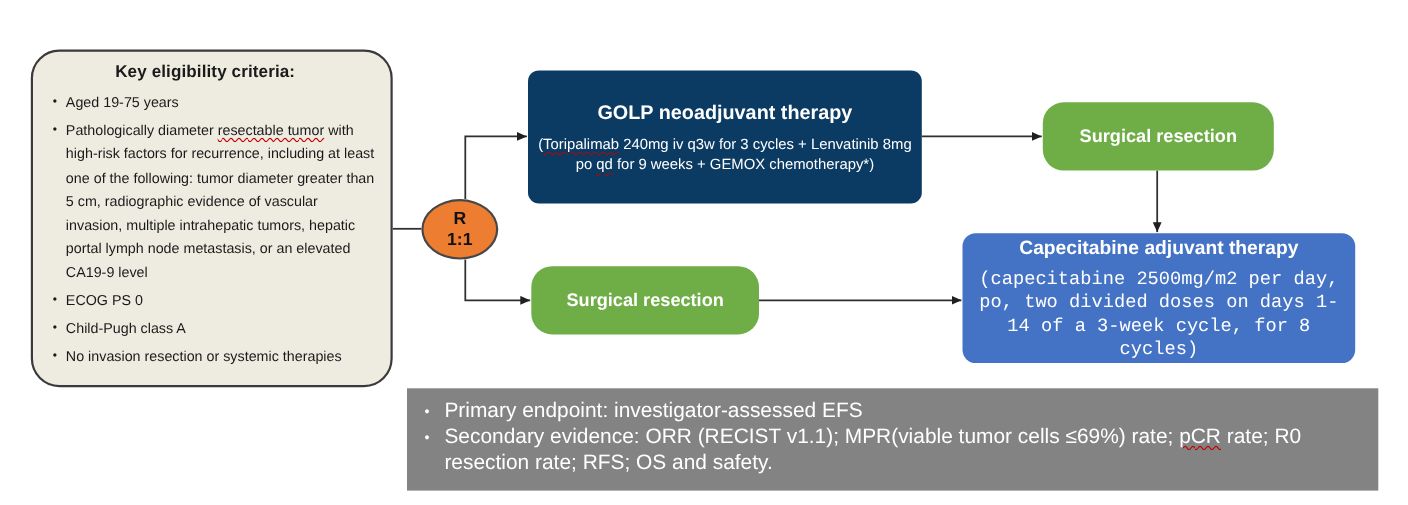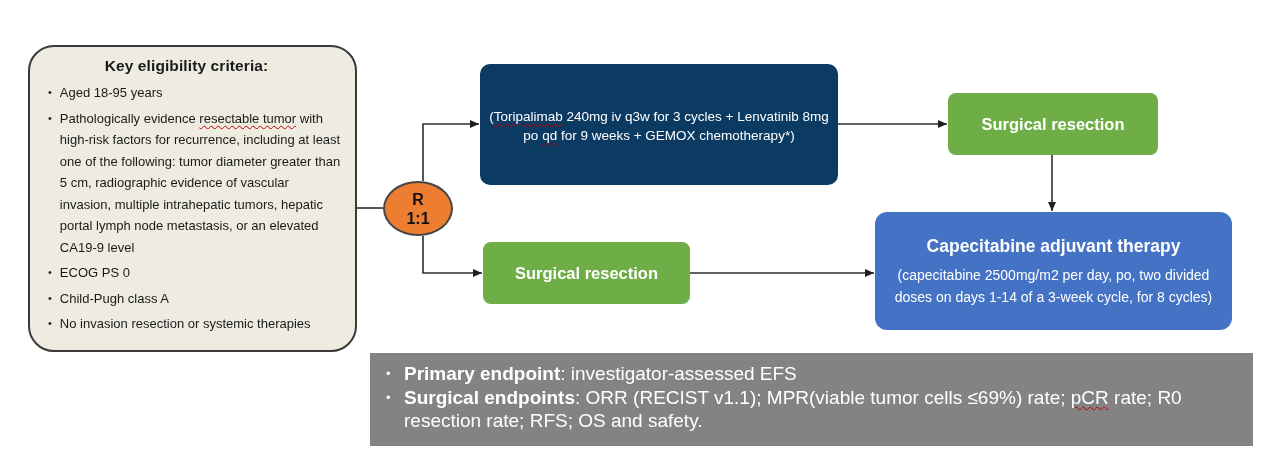--- a/index.html
+++ b/index.html
@@ -33,40 +33,40 @@
         line-height:19px; color:#111;}
 
   
   .neo{left:480px; top:64px; width:358px; height:121px; background:var(--c-navy); border-radius:10px;
        color:var(--c-white); display:flex; flex-direction:column; align-items:center;
        justify-content:center; text-align:center; padding:2px 8px 0 8px;}
   .neo-title{font-size:18px; font-weight:700; margin-bottom:8px;}
   .neo-sub{font-size:13.5px; line-height:19px;}
 
   
-  .surg{background:var(--c-green); border-radius:8px; color:var(--c-white); display:flex;
+  .surg{background:var(--c-green); border-radius:19px; color:var(--c-white); display:flex;
         align-items:center; justify-content:center; font-size:16.5px; font-weight:700;}
   .surg-top{left:948px; top:93px; width:210px; height:62px;}
   .surg-bottom{left:483px; top:242px; width:207px; height:62px;}
 
   
   .adj{left:875px; top:212px; width:357px; height:118px; background:var(--c-blue); border-radius:12px;
        color:var(--c-white); display:flex; flex-direction:column; align-items:center;
        justify-content:center; text-align:center; padding:2px 10px 0 10px;}
   .adj-title{font-size:17.5px; font-weight:700; margin-bottom:8px;}
-  .adj-sub{font-size:14px; line-height:21.5px;}
+  .adj-sub{font-size:17px; line-height:21.5px;font-family:Liberation Mono, monospace;}
 
   
   .endp{left:370px; top:353px; width:883px; height:93px; background:var(--c-gray);
         color:var(--c-white); padding:9px 18px 0 16px;}
   .endp ul{list-style:none;}
   .endp li{display:flex; gap:7px; font-size:19px; line-height:23.5px;}
   .endp .dot{font-size:13px; line-height:23.5px; flex:0 0 11px;}
 
-  .b{font-weight:700;}
+  .b{font-weight:400;}
   .sq{text-decoration-line:underline; text-decoration-style:wavy;
       text-decoration-color:var(--c-squiggle); text-decoration-thickness:1px;
       text-underline-offset:2px;}
 </style>
 </head>
 <body>
 
 <div class="canvas">
 
   <svg class="connectors" viewBox="0 0 1280 459" xmlns="http://www.w3.org/2000/svg">
@@ -81,25 +81,25 @@
     <path class="conn" d="M838,124 L947,124" marker-end="url(#arr)"></path>
     <path class="conn" d="M1052,155 L1052,211" marker-end="url(#arr)"></path>
     <path class="conn" d="M690,273 L874,273" marker-end="url(#arr)"></path>
   </svg>
 
   <div class="box elig">
     <div class="elig-title">Key eligibility criteria:</div>
     <ul>
       <li>
         <span class="dot">•</span>
-        <span><span>Aged 18-95 years</span></span>
+        <span><span>Aged 19-75 years</span></span>
       </li>
       <li>
         <span class="dot">•</span>
-        <span><span>Pathologically evidence </span><span class="sq">resectable tumor</span><span> with high-risk factors for recurrence, including at least one of the following: tumor diameter greater than 5 cm, radiographic evidence of vascular invasion, multiple intrahepatic tumors, hepatic portal lymph node metastasis, or an elevated CA19-9 level</span></span>
+        <span><span>Pathologically diameter </span><span class="sq">resectable tumor</span><span> with high-risk factors for recurrence, including at least one of the following: tumor diameter greater than 5 cm, radiographic evidence of vascular invasion, multiple intrahepatic tumors, hepatic portal lymph node metastasis, or an elevated CA19-9 level</span></span>
       </li>
       <li>
         <span class="dot">•</span>
         <span><span>ECOG PS 0</span></span>
       </li>
       <li>
         <span class="dot">•</span>
         <span><span>Child-Pugh class A</span></span>
       </li>
       <li>
@@ -108,20 +108,21 @@
       </li>
     </ul>
   </div>
 
   <div class="box rand">
     <span>R</span>
     <span>1:1</span>
   </div>
 
   <div class="box neo">
+    <div class="neo-title">GOLP neoadjuvant therapy</div>
     <div class="neo-sub"><span>(</span><span class="sq">Toripalimab</span><span> 240mg iv q3w for 3 cycles + Lenvatinib 8mg po </span><span class="sq">qd</span><span> for 9 weeks + GEMOX chemotherapy*)</span></div>
   </div>
 
   <div class="box surg surg-top">
     <span>Surgical resection</span>
   </div>
 
   <div class="box surg surg-bottom">
     <span>Surgical resection</span>
   </div>
@@ -132,18 +133,18 @@
   </div>
 
   <div class="box endp">
     <ul>
       <li>
         <span class="dot">•</span>
         <span><span class="b">Primary endpoint</span><span>: investigator-assessed EFS</span></span>
       </li>
       <li>
         <span class="dot">•</span>
-        <span><span class="b">Surgical endpoints</span><span>: ORR (RECIST v1.1); MPR(viable tumor cells ≤69%) rate; </span><span class="sq">pCR</span><span> rate; R0 resection rate; RFS; OS and safety.</span></span>
+        <span><span class="b">Secondary evidence</span><span>: ORR (RECIST v1.1); MPR(viable tumor cells ≤69%) rate; </span><span class="sq">pCR</span><span> rate; R0 resection rate; RFS; OS and safety.</span></span>
       </li>
     </ul>
   </div>
 
 </div>
 
 </body></html>

